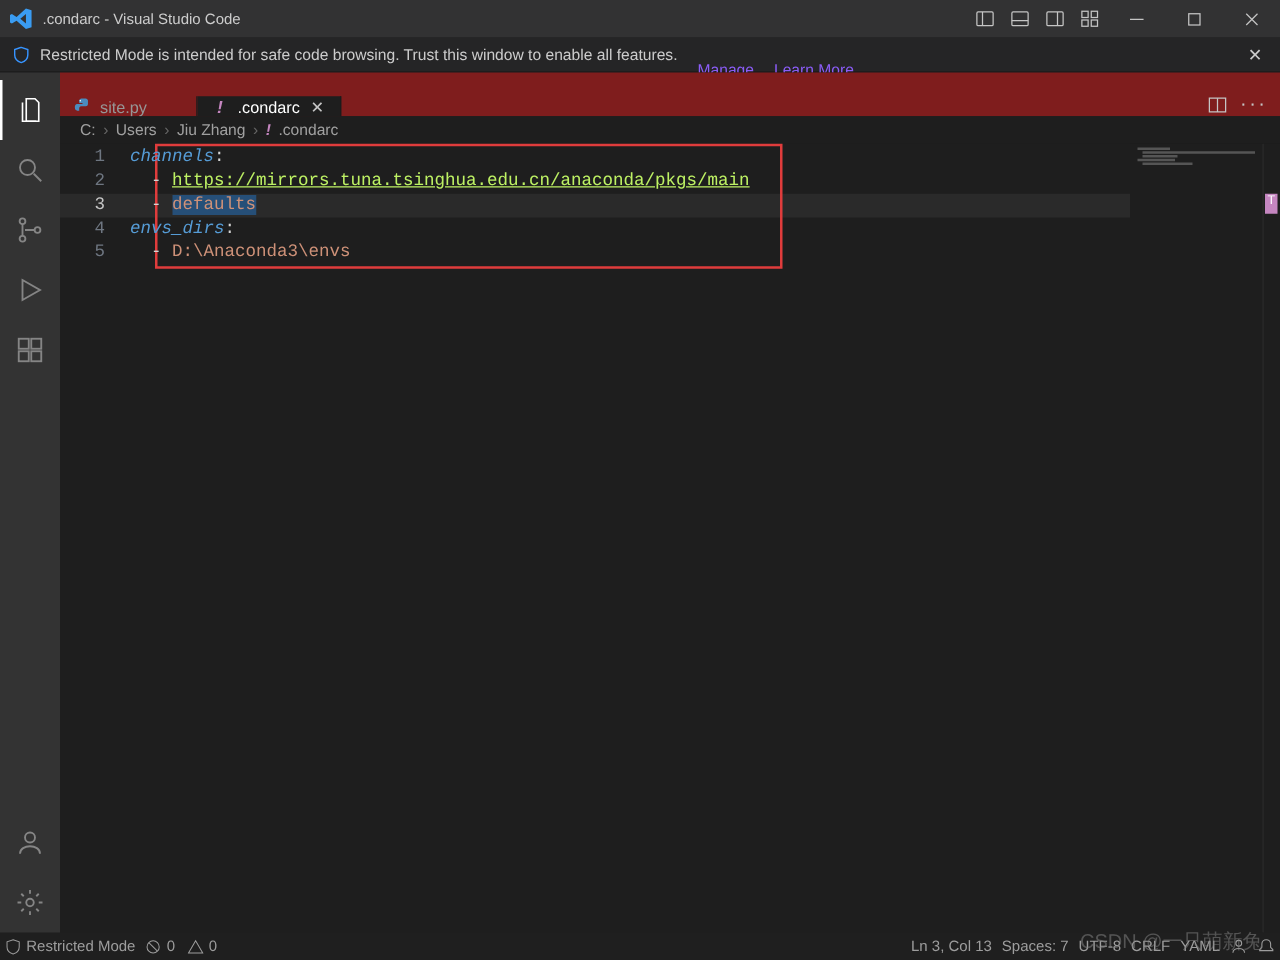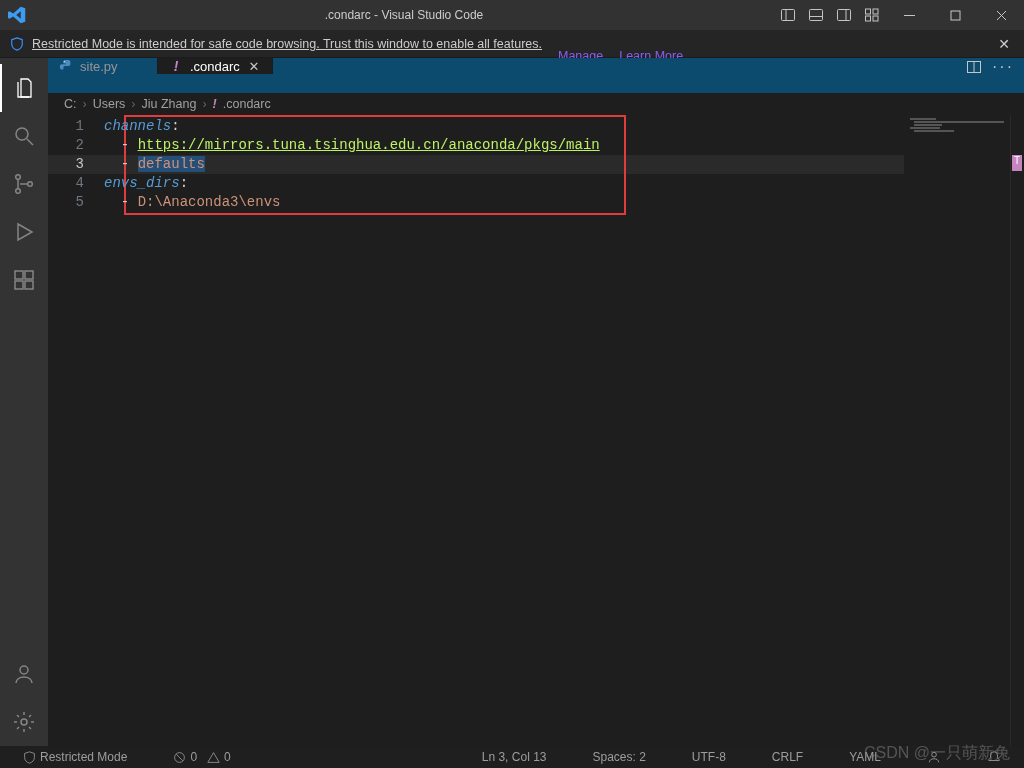--- a/index.html
+++ b/index.html
@@ -1,37 +1,37 @@
 <!DOCTYPE html>
 <html><head>
 <meta charset="utf-8">
 <style>
   * { box-sizing: border-box; margin: 0; padding: 0; }
   html, body { width: 1024px; height: 768px; overflow: hidden; font-family: "Segoe UI", Arial, sans-serif; font-size: 13px; background:#1e1e1e; color:#cccccc; }
   .titlebar { height: 30px; background:#323233; display:flex; align-items:center; }
   .titlebar .logo { width: 34px; display:flex; align-items:center; justify-content:center; }
   .titlebar .menu { display:flex; }
   .titlebar .menu span { padding: 0 8px; height:30px; line-height:30px; color:#cccccc; cursor:default; }
-  .titlebar .title { flex:1; text-align:center; color:#cccccc; font-size:12px; }
+  .titlebar .title { flex:1; text-align:left; color:#cccccc; font-size:12px; }
   .titlebar .title-controls-right { display:flex; align-items:center; }
   .titlebar .layout-btn, .titlebar .win-btn { width:46px; height:30px; display:flex; align-items:center; justify-content:center; color:#cccccc; }
   .titlebar .layout-btn { width:28px; }
   svg { display:block; }
   .restricted { height:28px; background:#252526; display:flex; align-items:center; padding:0 10px; font-size:12.5px; border-bottom:1px solid #1b1b1b;}
   .restricted .shield { margin-right:8px; color:#3794ff; }
-  .restricted .msg { color:#cccccc;text-decoration:underline; }
+  .restricted .msg { color:#cccccc; }
   .restricted .link { margin-left:16px; color:#8b5cf6; text-decoration:underline; cursor:pointer;margin-top:24px; }
   .restricted .close { margin-left:auto; color:#cccccc; width:20px; text-align:center; cursor:pointer; font-size:14px;}
   .body { display:flex; height:calc(768px - 30px - 28px - 22px); }
   .activity { width:48px; background:#333333; display:flex; flex-direction:column; align-items:center; padding-top:6px; }
   .activity .act { width:48px; height:48px; display:flex; align-items:center; justify-content:center; color:#858585; }
   .activity .act.active { color:#ffffff; border-left:2px solid #ffffff; }
   .activity .spacer { flex:1; }
   .main { flex:1; display:flex; flex-direction:column; background:#1e1e1e; position:relative; }
-  .tabs { height:35px; background:#0c4a6e; display:flex; align-items:flex-start; }
+  .tabs { height:35px; background:#7f1d1d; display:flex; align-items:flex-end; }
   .tabs .spacer { flex:1; }
   .tabs .tab { display:flex; align-items:center; padding:0 10px; gap:6px; color:#969696; border-right:1px solid #1b1b1b; font-size:13px; min-width:110px; }
   .tabs .tab.active { background:#1e1e1e; color:#ffffff; }
   .tabs .tab .icon { width:16px; height:16px; display:flex; align-items:center; justify-content:center; }
   .tabs .tab .close { width:16px; text-align:center; color:#c5c5c5; }
   .tabs .right-actions { display:flex; align-items:center; gap:10px; padding:0 10px; color:#c5c5c5; }
   .breadcrumbs { height:22px; display:flex; align-items:center; padding-left:16px; gap:6px; color:#a0a0a0; font-size:12.5px; background:#1e1e1e;}
   .breadcrumbs .sep { color:#666; }
   .breadcrumbs .bic { color:#c586c0; font-weight:bold; font-style:italic; }
   .editor { flex:1; position:relative; font-family:Consolas,"Courier New",monospace; font-size:14px; line-height:19px; padding-top:2px;}
@@ -46,21 +46,21 @@
   .tok-url { color:#bef264; text-decoration:underline; }
   .tok-str { color:#ce9178; }
   .tok-plain { color:#ce9178; }
   .highlight-box { position:absolute; border:2px solid #e03c3c; pointer-events:none; }
   .sel { background:#264f78; }
   .minimap { position:absolute; top:0; right:0; width:120px; height:100%; background:#1e1e1e; }
   .minimap .mm-line { position:absolute; height:2px; background:#555; }
   .right-pad { position:absolute; right:0; top:57px; bottom:0; width:14px; background:#1e1e1e; border-left:1px solid #2a2a2a;}
   .right-pad .mark { position:absolute; right:2px; width:8px; height:8px; background:#5a5a5a; }
   .status { height:22px; background:#1f1f1f; color:#9d9d9d; display:flex; align-items:center; font-size:12px; }
-  .status .s-item { padding:0 23px; display:flex; align-items:center; gap:4px; height:22px;}
+  .status .s-item { padding:0 4px; display:flex; align-items:center; gap:4px; height:22px;}
   .status .s-left { display:flex; }
   .status .s-right { margin-left:auto; display:flex; }
   .watermark { position:absolute; right:14px; bottom:4px; color:#808080; font-size:16px; opacity:.55; font-family:"Microsoft YaHei",sans-serif; pointer-events:none;}
 </style>
 </head>
 <body>
 
 <div class="titlebar">
   <div class="logo">
     <svg width="18" height="18" viewBox="0 0 24 24">
@@ -254,21 +254,21 @@
         </svg>
         <span>0</span>
       <svg width="13" height="13" viewBox="0 0 16 16" fill="none" stroke="#9d9d9d" style="margin-left:6px">
           <path d="M8 2l7 12H1z"></path>
         </svg>
         <span>0</span>
     </div>
   </div>
   <div class="s-right">
     <div class="s-item">Ln 3, Col 13</div>
-    <div class="s-item">Spaces: 2</div>
+    <div class="s-item">Spaces: 7</div>
     <div class="s-item">UTF-8</div>
     <div class="s-item">CRLF</div>
     <div class="s-item">YAML</div>
     <div class="s-item">
         <svg width="14" height="14" viewBox="0 0 24 24" fill="none" stroke="#9d9d9d" stroke-width="1.5">
           <circle cx="12" cy="8" r="4"></circle>
           <path d="M4 21c0-4 4-6 8-6s8 2 8 6"></path>
         </svg>
       </div>
     <div class="s-item">

